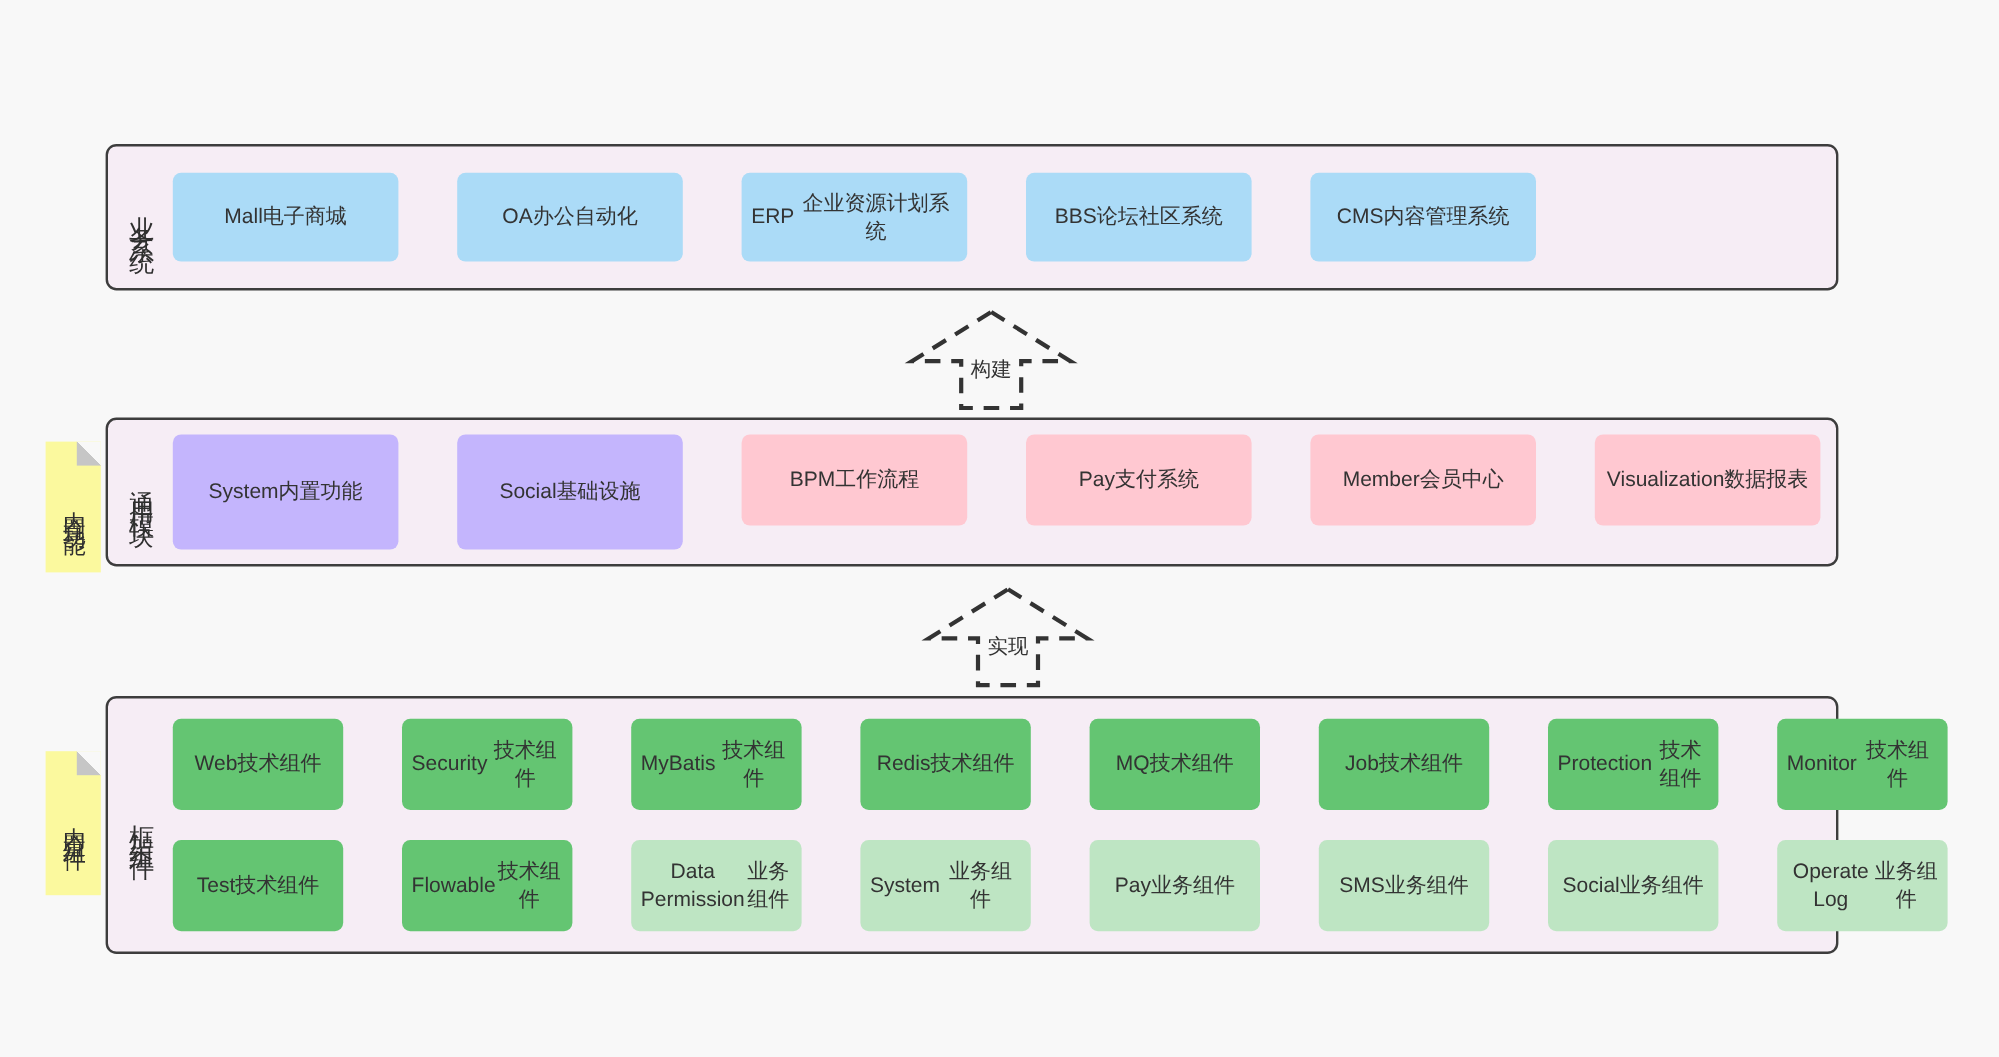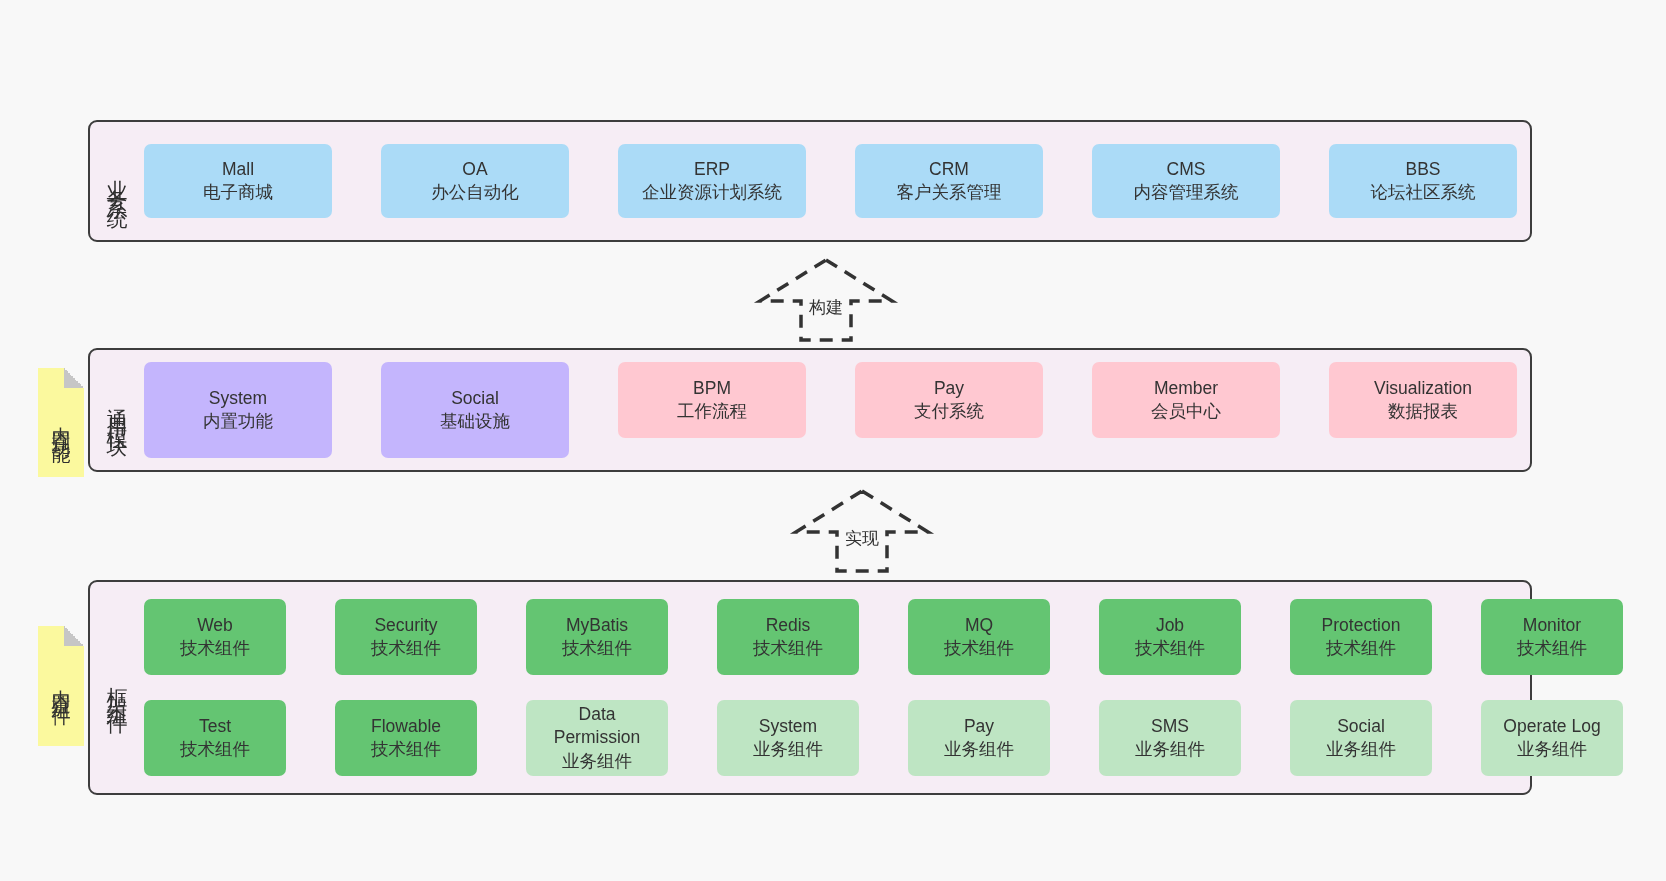--- a/index.html
+++ b/index.html
@@ -31,21 +31,21 @@
     font-size:21px;letter-spacing:9px;color:#2f2f2f;
   }
   .section-body{
     flex:1;display:flex;flex-direction:column;
     justify-content:center;gap:25px;padding-right:16px;
   }
   .box-row{display:flex;gap:49px;}
   #section-components .box-row{}
   .box{
     border-radius:7px;
-    display:flex;flex-direction:column;align-items:center;justify-content:center;
+    display:flex;flex-direction:row;align-items:center;justify-content:center;
     text-align:center;font-size:17.5px;line-height:1.32;
     padding:4px 8px;box-sizing:border-box;color:#333;
   }
   .box.blue{width:188px;height:74px;background:#abdbf7;}
   .box.red{width:188px;height:96px;background:#c4b5fd;}
   .box.pink{width:188px;height:76px;background:#ffc8d1;}
   .box.green{width:142px;height:76px;background:#64c572;}
   .box.lightgreen{width:142px;height:76px;background:#bee5c3;}
   .box-en{white-space:normal;}
   .sticky{
@@ -58,21 +58,21 @@
   .sticky-text{
     writing-mode:vertical-rl;text-orientation:upright;
     font-size:19px;letter-spacing:6px;color:#2f2f2f;
   }
   .sticky-fold{
     position:absolute;top:0;right:0;width:20px;height:20px;
     background:linear-gradient(to bottom left,#f8f8f8 50%,#c6c6c6 50%);
   }
   .arrow{position:absolute;width:140px;height:86px;}
   #arrow-build{left:756px;top:257px;}
-  #arrow-implement{left:792px;top:488px;}
+  #arrow-implement{left:770px;top:488px;}
   .arrow svg{position:absolute;inset:0;overflow:visible;}
   .arrow-label{
     position:absolute;left:50%;top:44%;transform:translateX(-50%);
     font-size:17px;background:#f8f8f8;padding:1px 3px;color:#333;
   }
 </style>
 </head>
 <body>
 
 <div id="canvas">
@@ -89,30 +89,26 @@
           </div>
           <div class="box blue">
             <div class="box-en">OA</div>
             <div class="box-zh">办公自动化</div>
           </div>
           <div class="box blue">
             <div class="box-en">ERP</div>
             <div class="box-zh">企业资源计划系统</div>
           </div>
           <div class="box blue">
-            <div class="box-en">CRM</div>
-            <div class="box-zh">客户关系管理</div>
+            <div class="box-en">BBS</div>
+            <div class="box-zh">论坛社区系统</div>
           </div>
           <div class="box blue">
             <div class="box-en">CMS</div>
             <div class="box-zh">内容管理系统</div>
-          </div>
-          <div class="box blue">
-            <div class="box-en">BBS</div>
-            <div class="box-zh">论坛社区系统</div>
           </div>
         </div>
     </div>
   </div>
 
   <div class="arrow" id="arrow-build">
     <svg viewBox="0 0 140 86">
       <polygon points="70,3 136,44 95,44 95,83 45,83 45,44 4,44" fill="none" stroke="#333" stroke-width="3.5" stroke-dasharray="13 9" stroke-linejoin="miter"></polygon>
     </svg>
     <div class="arrow-label">构建</div>

